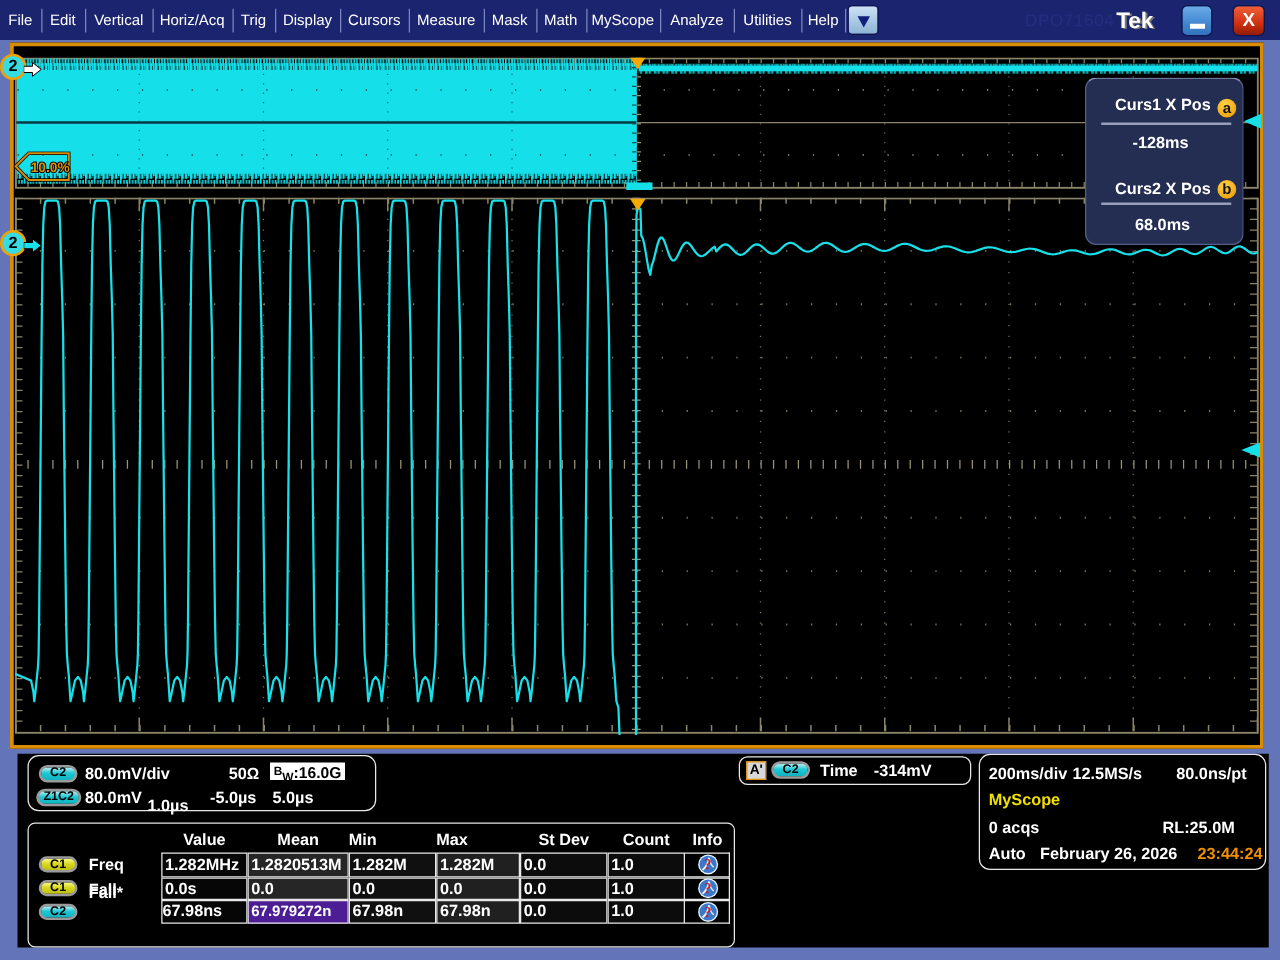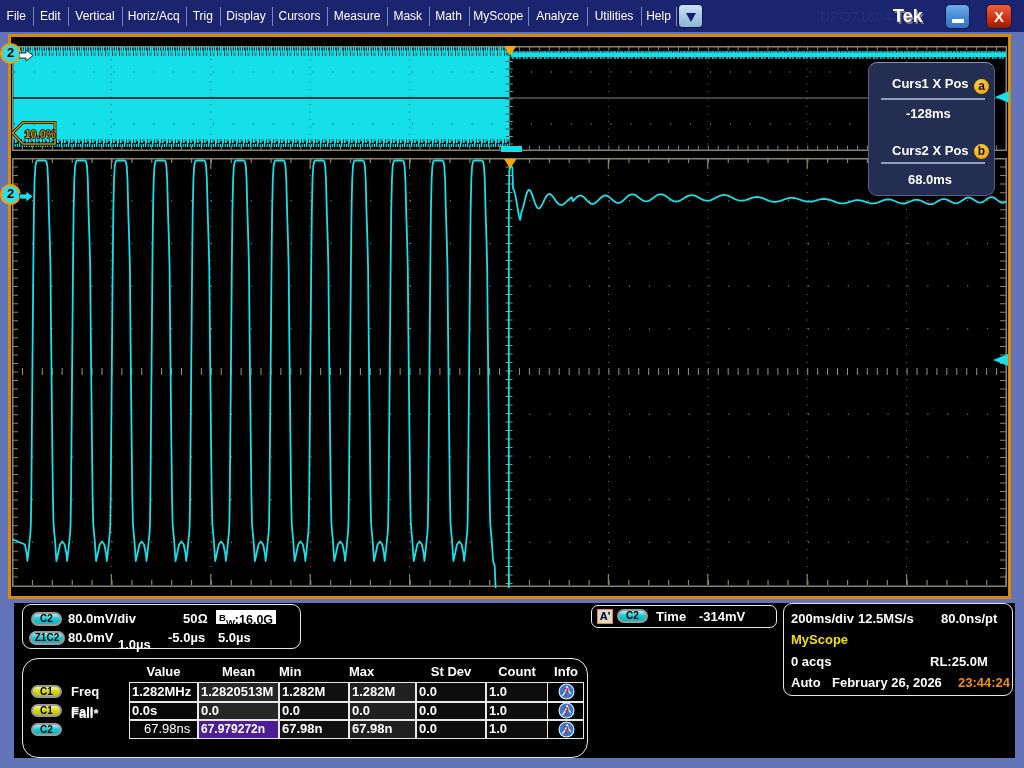--- a/index.html
+++ b/index.html
@@ -213,21 +213,21 @@
   <div class="bt" style="left:74px;top:7px">12.5MS/s</div>
   <div class="bt" style="left:157px;top:7px">80.0ns/pt</div>
   <div class="bt" style="left:7px;top:28px;color:#f0e000">MyScope</div>
   <div class="bt" style="left:7px;top:50px">0 acqs</div>
   <div class="bt" style="left:146px;top:50px">RL:25.0M</div>
   <div class="bt" style="left:7px;top:71px">Auto</div>
   <div class="bt" style="left:48px;top:71px">February 26, 2026</div>
   <div class="bt" style="left:174px;top:71px;color:#f09000">23:44:24</div>
 </div>
 
-<div class="wbox" style="left:22px;top:658px;width:566px;height:100px;border-radius:16px">
+<div class="wbox" style="left:22px;top:658px;width:566px;height:100px;border-radius:6px">
 <div class="bt" style="left:106px;top:5px;width:69px;text-align:center">Value</div>
 <div class="bt" style="left:175px;top:5px;width:81px;text-align:center">Mean</div>
 <div class="bt" style="left:256px;top:5px;width:70px;text-align:left">Min</div>
 <div class="bt" style="left:326px;top:5px;width:67px;text-align:left">Max</div>
 <div class="bt" style="left:393px;top:5px;width:70px;text-align:center">St Dev</div>
 <div class="bt" style="left:463px;top:5px;width:62px;text-align:center">Count</div>
 <div class="bt" style="left:525px;top:5px;width:36px;text-align:center">Info</div>
 <div class="pill py" style="left:8px;top:25.5px;width:31px;height:13px;font-size:10px;line-height:9px">C1</div>
 <div class="bt" style="left:48px;top:25px">Freq</div>
 <div class="abs" style="left:106px;top:23px;width:69px;height:19.5px;background:#060606;border:1px solid #e8e8e8;color:#fff;font-weight:bold;font-size:13px;line-height:17.5px;padding-left:2px">1.282MHz</div>
@@ -255,21 +255,21 @@
 <div class="abs" style="left:525px;top:42.5px;width:36px;height:18.5px;border:1px solid #e8e8e8;border-left:none"></div>
 <svg class="abs" style="left:534.5px;top:43.25px" width="17" height="17" viewBox="0 0 17 17">
       <circle cx="8.5" cy="8.5" r="8" fill="#e8f2fc"></circle>
       <circle cx="8.5" cy="8.5" r="6.9" fill="#3a78cc"></circle>
       <path d="M4,13 Q8.3,9.5 9.3,3.2" fill="none" stroke="#e8f2fc" stroke-width="1.4"></path>
       <path d="M9.3,3.2 Q10.2,8.8 13,10.8" fill="none" stroke="#e8f2fc" stroke-width="1.1"></path>
       <text x="5.2" y="12.6" font-size="12" font-weight="bold" fill="#d81818" font-family="Liberation Serif">?</text>
     </svg>
 <div class="pill pc" style="left:8px;top:63.5px;width:31px;height:13px;font-size:10px;line-height:9px">C2</div>
 <div class="bt" style="left:48px;top:47px">Fall*</div>
-<div class="abs" style="left:106px;top:61px;width:69px;height:18.5px;background:#060606;border:1px solid #e8e8e8;color:#fff;font-weight:normal;font-size:13px;line-height:16.5px;padding-left:14px">67.98ns</div>
+<div class="abs" style="left:106px;top:61px;width:69px;height:18.5px;background:#060606;border:1px solid #e8e8e8;color:#fff;font-weight:bold;font-size:13px;line-height:16.5px;padding-left:0">67.98ns</div>
 <div class="abs" style="left:175px;top:61px;width:81px;height:18.5px;background:#4c1d95;border:1px solid #e8e8e8;color:#fff;font-weight:bold;font-size:12px;line-height:16.5px;padding-left:2px">67.979272n</div>
 <div class="abs" style="left:256px;top:61px;width:70px;height:18.5px;background:#101010;border:1px solid #e8e8e8;color:#fff;font-weight:bold;font-size:13px;line-height:16.5px;padding-left:2px">67.98n</div>
 <div class="abs" style="left:326px;top:61px;width:67px;height:18.5px;background:#202020;border:1px solid #e8e8e8;color:#fff;font-weight:bold;font-size:13px;line-height:16.5px;padding-left:2px">67.98n</div>
 <div class="abs" style="left:393px;top:61px;width:70px;height:18.5px;background:#0c0c0c;border:1px solid #e8e8e8;color:#fff;font-weight:bold;font-size:13px;line-height:16.5px;padding-left:2px">0.0</div>
 <div class="abs" style="left:463px;top:61px;width:62px;height:18.5px;background:#0c0c0c;border:1px solid #e8e8e8;color:#fff;font-weight:bold;font-size:13px;line-height:16.5px;padding-left:2px">1.0</div>
 <div class="abs" style="left:525px;top:61px;width:36px;height:18.5px;border:1px solid #e8e8e8;border-left:none"></div>
 <svg class="abs" style="left:534.5px;top:61.75px" width="17" height="17" viewBox="0 0 17 17">
       <circle cx="8.5" cy="8.5" r="8" fill="#e8f2fc"></circle>
       <circle cx="8.5" cy="8.5" r="6.9" fill="#3a78cc"></circle>
       <path d="M4,13 Q8.3,9.5 9.3,3.2" fill="none" stroke="#e8f2fc" stroke-width="1.4"></path>

